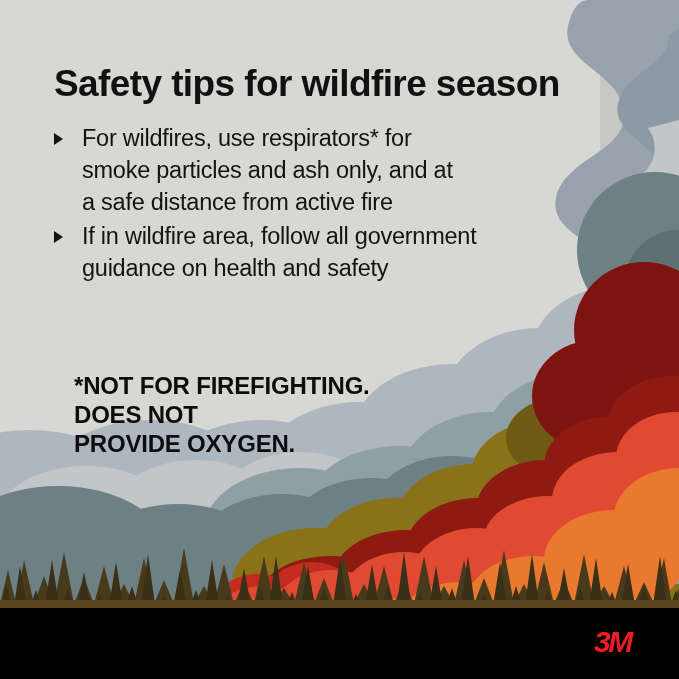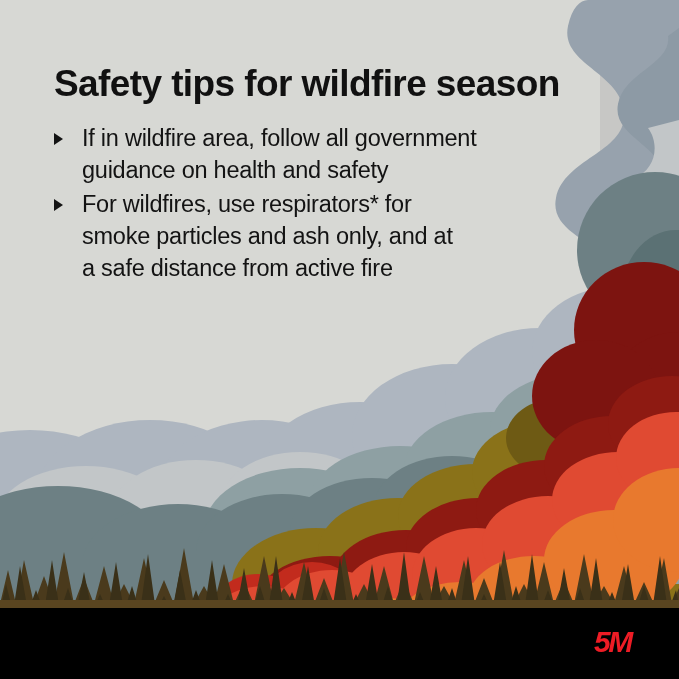--- a/index.html
+++ b/index.html
@@ -283,31 +283,34 @@
 
   <div id="content">
 
     <div class="headline">Safety tips for wildfire season</div>
 
     <div class="tips">
 
 
       <div class="tip">
         <span class="tri"></span>
-        <span class="tip-text">If in wildfire area, follow all government
-guidance on health and safety</span>
-      </div>
-
-      <div class="tip">
-        <span class="tri"></span>
         <span class="tip-text">For wildfires, use respirators* for
 smoke particles and ash only, and at
 a safe distance from active fire</span>
       </div>
 
+      <div class="tip">
+        <span class="tri"></span>
+        <span class="tip-text">If in wildfire area, follow all government
+guidance on health and safety</span>
+      </div>
+
 
     </div>
 
-
-    <div class="logo">5M</div>
+    <div class="warning">*NOT FOR FIREFIGHTING.
+DOES NOT
+PROVIDE OXYGEN.</div>
+
+    <div class="logo">3M</div>
 
   </div>
 </div>
 
 </body></html>

